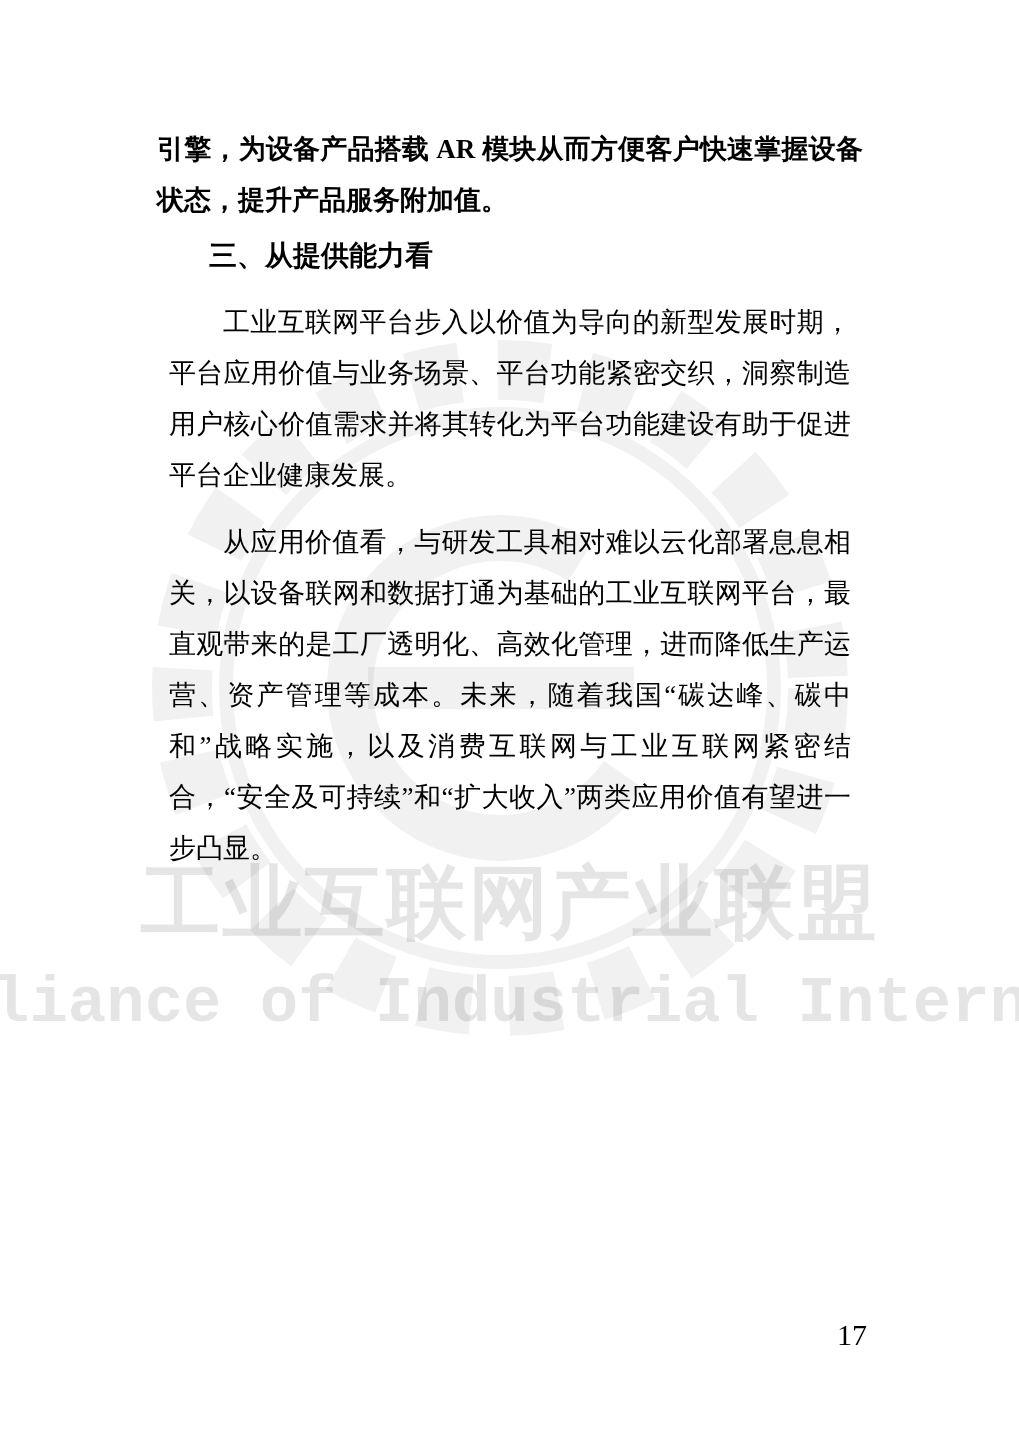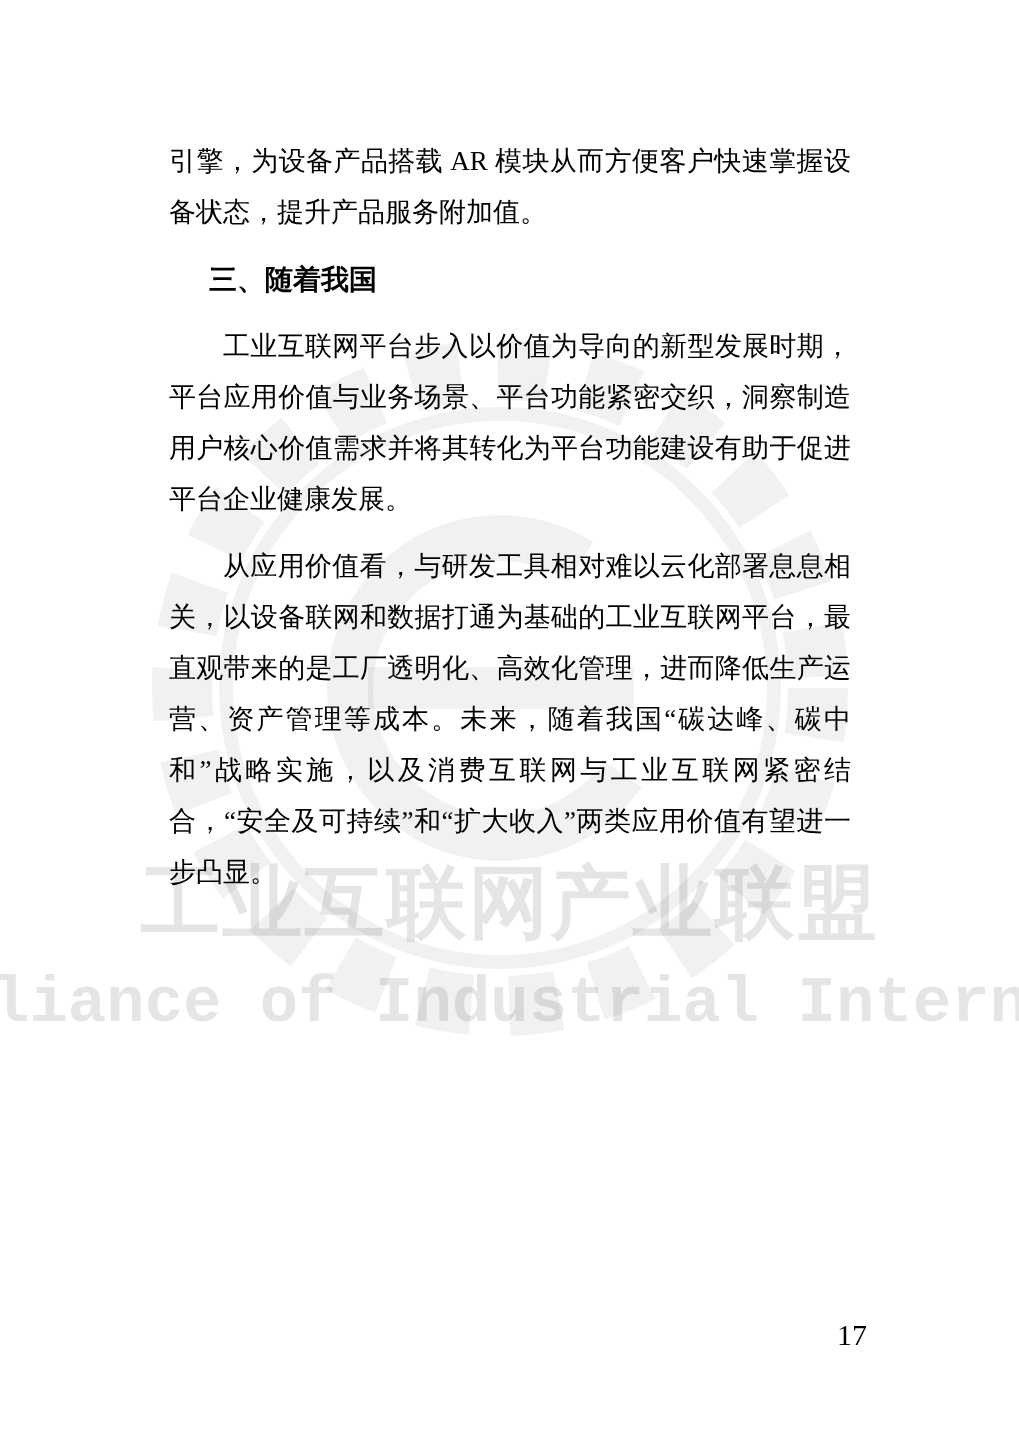--- a/index.html
+++ b/index.html
@@ -59,22 +59,23 @@
     position: absolute;
     z-index: 1;
     left: 153px;
     top: 120px;
     width: 714px;
     font-size: 27px;
     line-height: 51px;
     text-align: justify;
   }
   .para-cont {
-    margin: 16px;
+    margin: 4px;
     text-indent: 0;
+    font-weight: bold;
   }
   .section-heading {
     margin: 0;
     font-family: "Liberation Sans", sans-serif;
     font-weight: bold;
     font-size: 28px;
     line-height: 51px;
     text-indent: 2em;
   }
   .para {
@@ -104,20 +105,20 @@
         <circle cx="390" cy="390" r="150" stroke-width="46" stroke-dasharray="700 243" transform="rotate(35 390 390)"></circle>
         <path d="M 258 390 H 524" stroke-width="42"></path>
       </g>
     </svg>
     <div class="wm-text-cn">工业互联网产业联盟</div>
     <div class="wm-text-en">Alliance of Industrial Internet</div>
   </div>
 
   <div class="content">
     <p class="para-cont">引擎，为设备产品搭载 AR 模块从而方便客户快速掌握设备状态，提升产品服务附加值。</p>
-    <h2 class="section-heading">三、随着我国</h2>
+    <h2 class="section-heading">三、从提供能力看</h2>
     <p class="para">工业互联网平台步入以价值为导向的新型发展时期，平台应用价值与业务场景、平台功能紧密交织，洞察制造用户核心价值需求并将其转化为平台功能建设有助于促进平台企业健康发展。</p>
     <p class="para">从应用价值看，与研发工具相对难以云化部署息息相关，以设备联网和数据打通为基础的工业互联网平台，最直观带来的是工厂透明化、高效化管理，进而降低生产运营、资产管理等成本。未来，随着我国“碳达峰、碳中和”战略实施，以及消费互联网与工业互联网紧密结合，“安全及可持续”和“扩大收入”两类应用价值有望进一步凸显。</p>
   </div>
 
   <div class="page-number">17</div>
 
 </div>
 
 </body></html>

